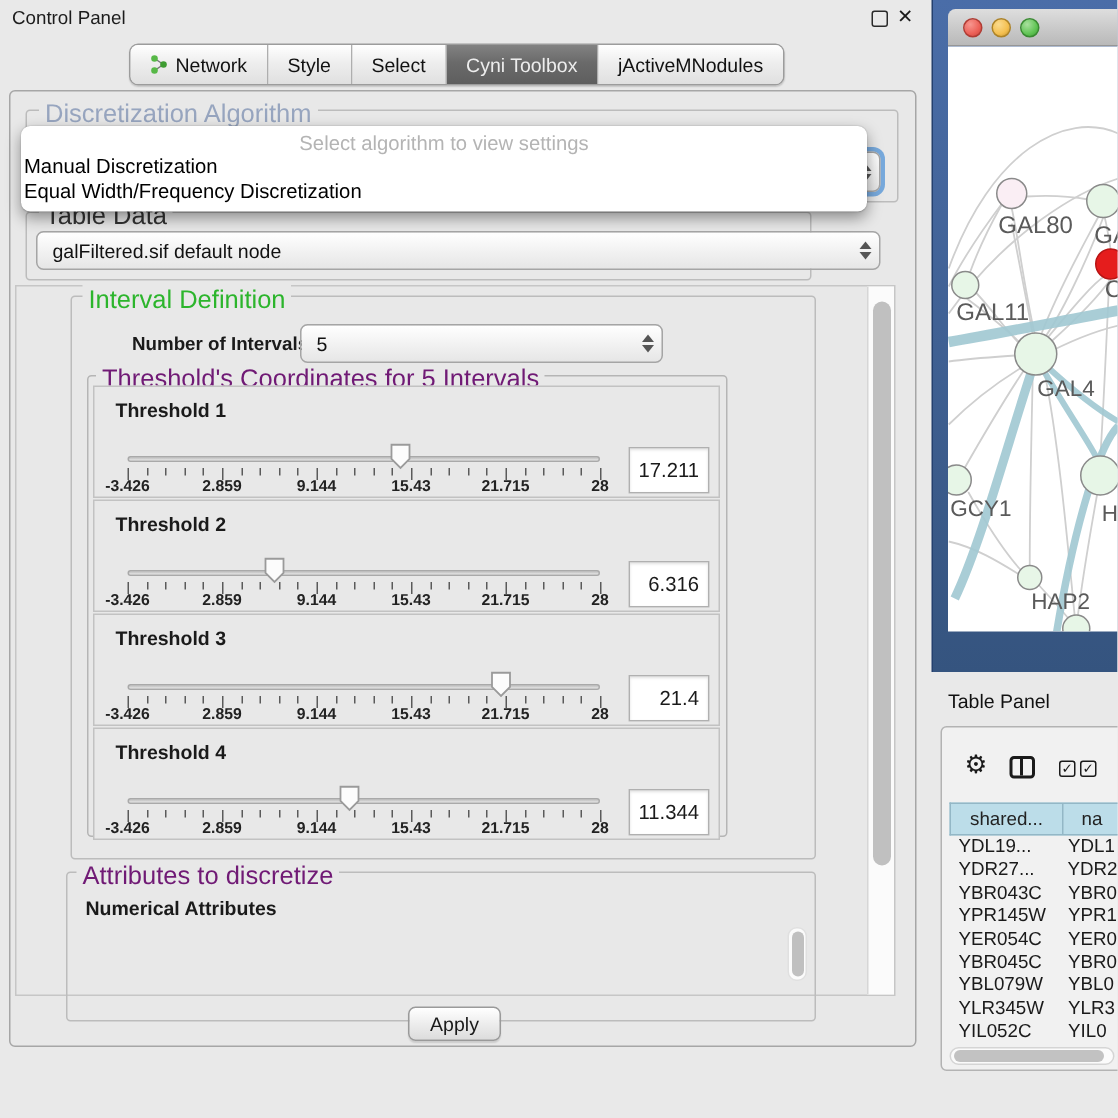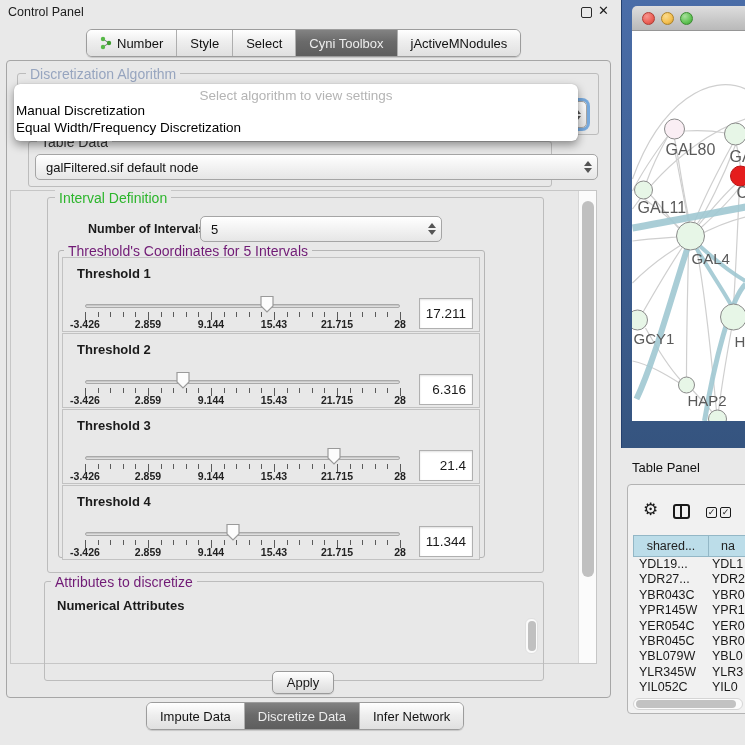--- a/index.html
+++ b/index.html
@@ -27,21 +27,21 @@
   .tab:last-child { border-right:none; }
   .tab.selected { background:linear-gradient(#828282,#6a6a6a 45%,#5e5e5e); color:#ededed; }
   #cp-tabs { left:86px; top:29px; }
   #cp-bottom-tabs { left:146px; top:702px; }
 
   
   #cp-main { left:6px; top:60px; width:605px; height:638px; background:#e8e8e8;
              border:1px solid #a6a6a6; border-radius:4px; }
 
   .groupbox { position:absolute; border:1px solid #bcbcbc; border-radius:3px; }
-  .grouptitle { position:absolute; background:#e8e8e8; padding:0 4px; font-size:14px; white-space:nowrap; }
+  .grouptitle { position:absolute; background:#e8e8e8; padding:0 4px; font-size:17px; white-space:nowrap; }
   .t-green { color:#2cb52c; }
   .t-blue  { color:#701a75; }
   .t-dim   { color:#97a5bf; }
 
   
   .combo { position:absolute; background:linear-gradient(#ffffff,#f1f1f1 55%,#e6e6e6);
            border:1px solid #a5a5a5; border-radius:5px; display:flex; align-items:center; }
   .combo .val { padding-left:10px; font-size:13px; color:#111; flex:1; overflow:hidden; white-space:nowrap; }
   .stepper { width:18px; display:flex; flex-direction:column; align-items:center; gap:2px; }
   .arr-up   { width:0; height:0; border-left:4px solid transparent; border-right:4px solid transparent; border-bottom:5px solid #555; }
@@ -123,21 +123,21 @@
 
   <div id="cp-tabs" class="abs tabgroup">
       <div class="tab">
         <svg width="12" height="14">
           <line x1="3" y1="3" x2="9" y2="7" stroke="#777" stroke-width="1"></line>
           <line x1="3" y1="11" x2="9" y2="7" stroke="#777" stroke-width="1"></line>
           <circle cx="3" cy="3" r="2.2" fill="#57b847"></circle>
           <circle cx="3" cy="11" r="2.2" fill="#57b847"></circle>
           <circle cx="9" cy="7" r="2.2" fill="#3e9c31"></circle>
         </svg>
-        <span>Number</span>
+        <span>Network</span>
       </div>
       <div class="tab">
         <span>Style</span>
       </div>
       <div class="tab">
         <span>Select</span>
       </div>
       <div class="tab selected">
         <span>Cyni Toolbox</span>
       </div>
@@ -152,21 +152,21 @@
       <div class="grouptitle t-dim" style="left:8px; top:-8px;">Discretization Algorithm</div>
       <div class="combo focusring" style="left:6px; top:27px; width:563px; height:27px;">
         <div class="val"></div>
         <div class="stepper">
           <div class="arr-up"></div>
             <div class="arr-down"></div>
         </div>
       </div>
     </div>
 
-    <div class="groupbox" style="left:10px; top:80px; width:524px; height:46px;margin-left:11px;">
+    <div class="groupbox" style="left:10px; top:80px; width:524px; height:46px;">
       <div class="grouptitle" style="left:8px; top:-8px; color:#333;">Table Data</div>
       <div class="combo" style="left:6px; top:12px; width:563px; height:26px;">
         <div class="val">galFiltered.sif default node</div>
         <div class="stepper">
           <div class="arr-up"></div>
             <div class="arr-down"></div>
         </div>
       </div>
     </div>
   </div>
@@ -361,31 +361,20 @@
       <div class="vthumb" style="left:2px; top:2px; width:8px; height:30px;"></div>
     </div>
 
     <div class="vtrack" style="left:567px; top:0; width:18px; height:472px;">
       <div class="vthumb" style="left:3px; top:10px; width:12px; height:376px;"></div>
     </div>
   </div>
 
   <div id="apply-btn" class="abs">Apply</div>
 
-  <div id="cp-bottom-tabs" class="abs tabgroup">
-      <div class="tab">
-        <span>Impute Data</span>
-      </div>
-      <div class="tab selected">
-        <span>Discretize Data</span>
-      </div>
-      <div class="tab">
-        <span>Infer Network</span>
-      </div>
-    </div>
 
   <div id="algo-popup" class="abs">
     <div class="prompt">Select algorithm to view settings</div>
     <div id="popup-items">
         <div class="item" style="top: 19px; font-weight: normal;">Manual Discretization</div>
         <div class="item" style="top: 36px; font-weight: normal;">Equal Width/Frequency Discretization</div>
       </div>
   </div>
 </div>
 

